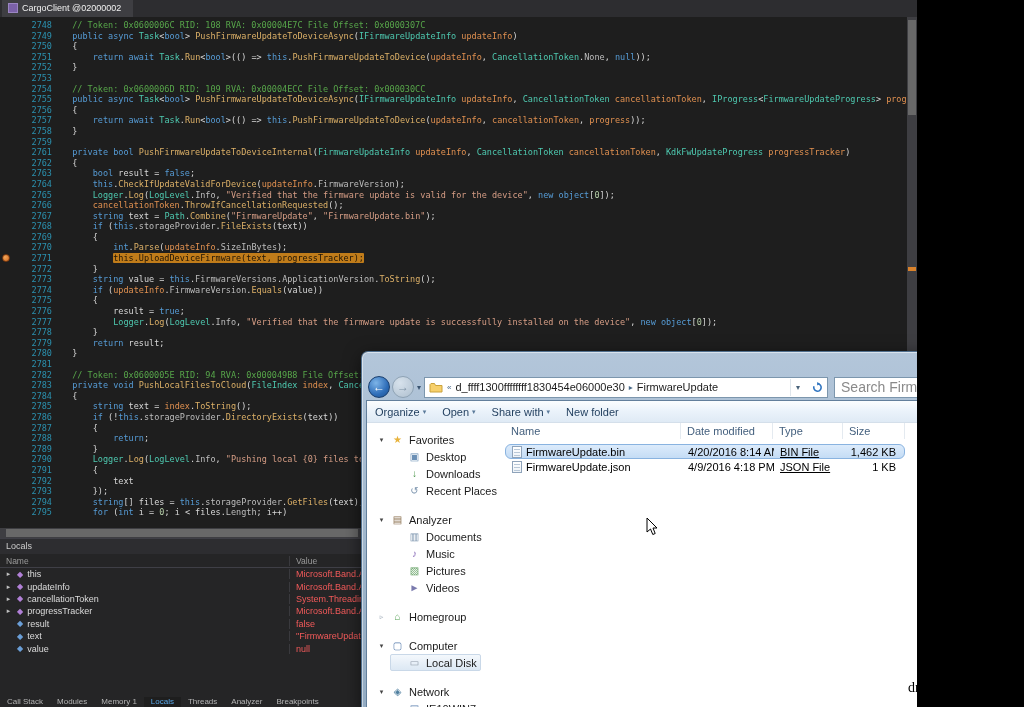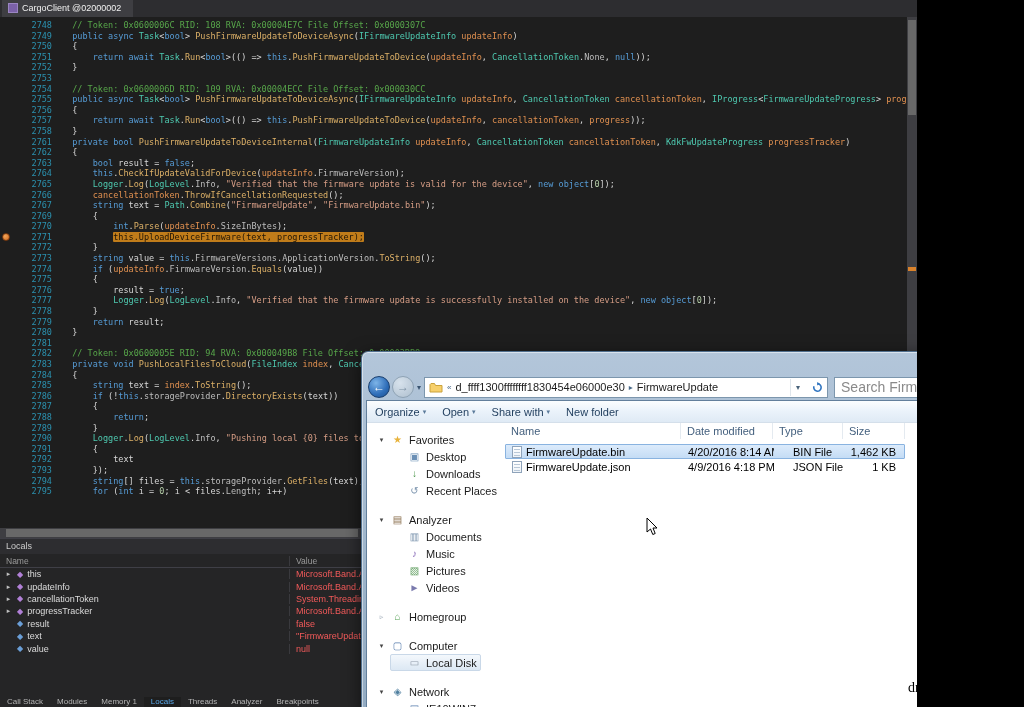--- a/index.html
+++ b/index.html
@@ -85,26 +85,26 @@
   .nitem.selected{background:linear-gradient(#f4f8fc,#dce8f4);border-color:#c9d8e8;}
   .nexp{width:9px;font-size:7px;text-align:center;color:#444;}
   .nexp.collapsed{color:#9aa7b5;}
   .nglyph{width:13px;text-align:center;font-size:10px;}
 
   .ex-list{flex:1;position:relative;font-size:11px;color:#000;}
   .cols{display:flex;height:16px;align-items:center;color:#44607e;}
   .colc{border-right:1px solid #e4eaf0;height:16px;line-height:16px;padding-left:6px;box-sizing:border-box;}
   .col-0{width:176px}.col-1{width:92px}.col-2{width:70px}.col-3{width:62px}
   .frows{padding-top:5px;}
-  .frow{display:flex;height:15px;align-items:center;border:1px solid transparent;border-radius:1px;box-sizing:border-box;width:400px;}
+  .frow{display:flex;height:15px;align-items:center;border:1px solid transparent;border-radius:6px;box-sizing:border-box;width:400px;}
   .frow.selected{background:linear-gradient(#dcebfb,#c4dcf5);border-color:#89b3e0;}
   .fc{overflow:hidden;white-space:nowrap;box-sizing:border-box;}
   .fc.name{width:176px;display:flex;align-items:center;gap:4px;padding-left:6px;}
   .fc.date{width:92px;padding-left:6px;}
-  .fc.type{width:70px;padding-left:19px;}
+  .fc.type{width:70px;padding-left:6px;text-decoration:underline;}
   .fc.size{width:56px;text-align:right;padding-right:4px;}
   .ficon{width:10px;height:12px;flex:none;background:linear-gradient(#ffffff,#eef3f8);border:1px solid #8fa3ba;box-sizing:border-box;position:relative;}
   .ficon::after{content:"";position:absolute;left:1px;right:1px;top:2px;height:7px;background:repeating-linear-gradient(#b9c8d8 0,#b9c8d8 1px,transparent 1px,transparent 3px);}
 
   
   .cursor{position:absolute;left:646px;top:517px;z-index:60;}
   .watermark{position:absolute;left:908px;top:680px;z-index:55;font-family:"Liberation Serif",serif;font-size:14px;color:#000;}
 </style>
 </head>
 <body>
@@ -124,27 +124,29 @@
         <div class="cl"><span class="bpm"></span><span class="ln">2749</span><span class="ct"><span class="sy-w">  </span><span class="sy-k">public</span><span class="sy-w"> </span><span class="sy-k">async</span><span class="sy-w"> </span><span class="sy-t">Task</span><span class="sy-w">&lt;</span><span class="sy-k">bool</span><span class="sy-w">&gt; </span><span class="sy-m">PushFirmwareUpdateToDeviceAsync</span><span class="sy-w">(</span><span class="sy-t">IFirmwareUpdateInfo</span><span class="sy-w"> </span><span class="sy-p">updateInfo</span><span class="sy-w">)</span></span></div>
         <div class="cl"><span class="bpm"></span><span class="ln">2750</span><span class="ct"><span class="sy-w">  {</span></span></div>
         <div class="cl"><span class="bpm"></span><span class="ln">2751</span><span class="ct"><span class="sy-w">      </span><span class="sy-k">return</span><span class="sy-w"> </span><span class="sy-k">await</span><span class="sy-w"> </span><span class="sy-t">Task</span><span class="sy-w">.</span><span class="sy-m">Run</span><span class="sy-w">&lt;</span><span class="sy-k">bool</span><span class="sy-w">&gt;(() =&gt; </span><span class="sy-k">this</span><span class="sy-w">.</span><span class="sy-m">PushFirmwareUpdateToDevice</span><span class="sy-w">(</span><span class="sy-p">updateInfo</span><span class="sy-w">, </span><span class="sy-t">CancellationToken</span><span class="sy-w">.</span><span class="sy-g">None</span><span class="sy-w">, </span><span class="sy-k">null</span><span class="sy-w">));</span></span></div>
         <div class="cl"><span class="bpm"></span><span class="ln">2752</span><span class="ct"><span class="sy-w">  }</span></span></div>
         <div class="cl"><span class="bpm"></span><span class="ln">2753</span><span class="ct"></span></div>
         <div class="cl"><span class="bpm"></span><span class="ln">2754</span><span class="ct"><span class="sy-c">  // Token: 0x0600006D RID: 109 RVA: 0x00004ECC File Offset: 0x000030CC</span></span></div>
         <div class="cl"><span class="bpm"></span><span class="ln">2755</span><span class="ct"><span class="sy-w">  </span><span class="sy-k">public</span><span class="sy-w"> </span><span class="sy-k">async</span><span class="sy-w"> </span><span class="sy-t">Task</span><span class="sy-w">&lt;</span><span class="sy-k">bool</span><span class="sy-w">&gt; </span><span class="sy-m">PushFirmwareUpdateToDeviceAsync</span><span class="sy-w">(</span><span class="sy-t">IFirmwareUpdateInfo</span><span class="sy-w"> </span><span class="sy-p">updateInfo</span><span class="sy-w">, </span><span class="sy-t">CancellationToken</span><span class="sy-w"> </span><span class="sy-p">cancellationToken</span><span class="sy-w">, </span><span class="sy-t">IProgress</span><span class="sy-w">&lt;</span><span class="sy-t">FirmwareUpdateProgress</span><span class="sy-w">&gt; </span><span class="sy-p">progress</span><span class="sy-w"> = </span><span class="sy-k">null</span><span class="sy-w">)</span></span></div>
         <div class="cl"><span class="bpm"></span><span class="ln">2756</span><span class="ct"><span class="sy-w">  {</span></span></div>
         <div class="cl"><span class="bpm"></span><span class="ln">2757</span><span class="ct"><span class="sy-w">      </span><span class="sy-k">return</span><span class="sy-w"> </span><span class="sy-k">await</span><span class="sy-w"> </span><span class="sy-t">Task</span><span class="sy-w">.</span><span class="sy-m">Run</span><span class="sy-w">&lt;</span><span class="sy-k">bool</span><span class="sy-w">&gt;(() =&gt; </span><span class="sy-k">this</span><span class="sy-w">.</span><span class="sy-m">PushFirmwareUpdateToDevice</span><span class="sy-w">(</span><span class="sy-p">updateInfo</span><span class="sy-w">, </span><span class="sy-p">cancellationToken</span><span class="sy-w">, </span><span class="sy-p">progress</span><span class="sy-w">));</span></span></div>
         <div class="cl"><span class="bpm"></span><span class="ln">2758</span><span class="ct"><span class="sy-w">  }</span></span></div>
+        <div class="cl"><span class="bpm"></span><span class="ln">2759</span><span class="ct"></span></div>
         <div class="cl"><span class="bpm"></span><span class="ln">2761</span><span class="ct"><span class="sy-w">  </span><span class="sy-k">private</span><span class="sy-w"> </span><span class="sy-k">bool</span><span class="sy-w"> </span><span class="sy-m">PushFirmwareUpdateToDeviceInternal</span><span class="sy-w">(</span><span class="sy-t">FirmwareUpdateInfo</span><span class="sy-w"> </span><span class="sy-p">updateInfo</span><span class="sy-w">, </span><span class="sy-t">CancellationToken</span><span class="sy-w"> </span><span class="sy-p">cancellationToken</span><span class="sy-w">, </span><span class="sy-t">KdkFwUpdateProgress</span><span class="sy-w"> </span><span class="sy-p">progressTracker</span><span class="sy-w">)</span></span></div>
         <div class="cl"><span class="bpm"></span><span class="ln">2762</span><span class="ct"><span class="sy-w">  {</span></span></div>
         <div class="cl"><span class="bpm"></span><span class="ln">2763</span><span class="ct"><span class="sy-w">      </span><span class="sy-k">bool</span><span class="sy-w"> result = </span><span class="sy-k">false</span><span class="sy-w">;</span></span></div>
         <div class="cl"><span class="bpm"></span><span class="ln">2764</span><span class="ct"><span class="sy-w">      </span><span class="sy-k">this</span><span class="sy-w">.</span><span class="sy-m">CheckIfUpdateValidForDevice</span><span class="sy-w">(</span><span class="sy-p">updateInfo</span><span class="sy-w">.</span><span class="sy-g">FirmwareVersion</span><span class="sy-w">);</span></span></div>
         <div class="cl"><span class="bpm"></span><span class="ln">2765</span><span class="ct"><span class="sy-w">      </span><span class="sy-t">Logger</span><span class="sy-w">.</span><span class="sy-m">Log</span><span class="sy-w">(</span><span class="sy-t">LogLevel</span><span class="sy-w">.</span><span class="sy-g">Info</span><span class="sy-w">, </span><span class="sy-s">"Verified that the firmware update is valid for the device"</span><span class="sy-w">, </span><span class="sy-k">new</span><span class="sy-w"> </span><span class="sy-k">object</span><span class="sy-w">[</span><span class="sy-n">0</span><span class="sy-w">]);</span></span></div>
         <div class="cl"><span class="bpm"></span><span class="ln">2766</span><span class="ct"><span class="sy-w">      </span><span class="sy-p">cancellationToken</span><span class="sy-w">.</span><span class="sy-m">ThrowIfCancellationRequested</span><span class="sy-w">();</span></span></div>
         <div class="cl"><span class="bpm"></span><span class="ln">2767</span><span class="ct"><span class="sy-w">      </span><span class="sy-k">string</span><span class="sy-w"> text = </span><span class="sy-t">Path</span><span class="sy-w">.</span><span class="sy-m">Combine</span><span class="sy-w">(</span><span class="sy-s">"FirmwareUpdate"</span><span class="sy-w">, </span><span class="sy-s">"FirmwareUpdate.bin"</span><span class="sy-w">);</span></span></div>
+        <div class="cl"><span class="bpm"></span><span class="ln">2768</span><span class="ct"><span class="sy-w">      </span><span class="sy-k">if</span><span class="sy-w"> (</span><span class="sy-k">this</span><span class="sy-w">.</span><span class="sy-g">storageProvider</span><span class="sy-w">.</span><span class="sy-m">FileExists</span><span class="sy-w">(text))</span></span></div>
         <div class="cl"><span class="bpm"></span><span class="ln">2769</span><span class="ct"><span class="sy-w">      {</span></span></div>
         <div class="cl"><span class="bpm"></span><span class="ln">2770</span><span class="ct"><span class="sy-w">          </span><span class="sy-k">int</span><span class="sy-w">.</span><span class="sy-m">Parse</span><span class="sy-w">(</span><span class="sy-p">updateInfo</span><span class="sy-w">.</span><span class="sy-g">SizeInBytes</span><span class="sy-w">);</span></span></div>
         <div class="cl"><span class="bpm"><span class="bp-dot"></span></span><span class="ln">2771</span><span class="ct"><span class="sy-w">          </span><span class="sy-x">this.UploadDeviceFirmware(text, progressTracker);</span></span></div>
         <div class="cl"><span class="bpm"></span><span class="ln">2772</span><span class="ct"><span class="sy-w">      }</span></span></div>
         <div class="cl"><span class="bpm"></span><span class="ln">2773</span><span class="ct"><span class="sy-w">      </span><span class="sy-k">string</span><span class="sy-w"> value = </span><span class="sy-k">this</span><span class="sy-w">.</span><span class="sy-g">FirmwareVersions</span><span class="sy-w">.</span><span class="sy-g">ApplicationVersion</span><span class="sy-w">.</span><span class="sy-m">ToString</span><span class="sy-w">();</span></span></div>
         <div class="cl"><span class="bpm"></span><span class="ln">2774</span><span class="ct"><span class="sy-w">      </span><span class="sy-k">if</span><span class="sy-w"> (</span><span class="sy-p">updateInfo</span><span class="sy-w">.</span><span class="sy-g">FirmwareVersion</span><span class="sy-w">.</span><span class="sy-m">Equals</span><span class="sy-w">(value))</span></span></div>
         <div class="cl"><span class="bpm"></span><span class="ln">2775</span><span class="ct"><span class="sy-w">      {</span></span></div>
         <div class="cl"><span class="bpm"></span><span class="ln">2776</span><span class="ct"><span class="sy-w">          result = </span><span class="sy-k">true</span><span class="sy-w">;</span></span></div>
         <div class="cl"><span class="bpm"></span><span class="ln">2777</span><span class="ct"><span class="sy-w">          </span><span class="sy-t">Logger</span><span class="sy-w">.</span><span class="sy-m">Log</span><span class="sy-w">(</span><span class="sy-t">LogLevel</span><span class="sy-w">.</span><span class="sy-g">Info</span><span class="sy-w">, </span><span class="sy-s">"Verified that the firmware update is successfully installed on the device"</span><span class="sy-w">, </span><span class="sy-k">new</span><span class="sy-w"> </span><span class="sy-k">object</span><span class="sy-w">[</span><span class="sy-n">0</span><span class="sy-w">]);</span></span></div>
         <div class="cl"><span class="bpm"></span><span class="ln">2778</span><span class="ct"><span class="sy-w">      }</span></span></div>

